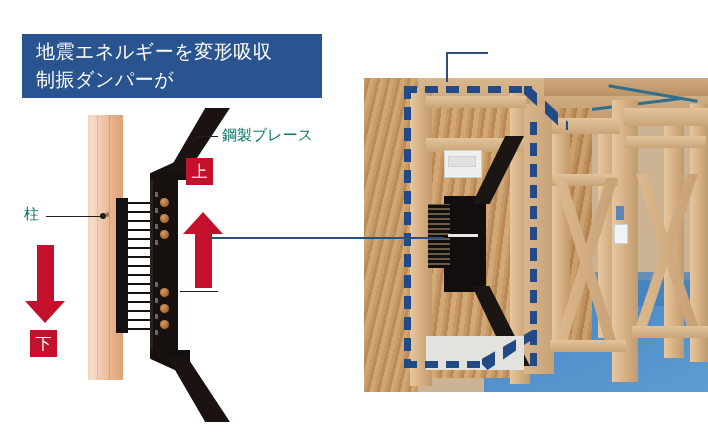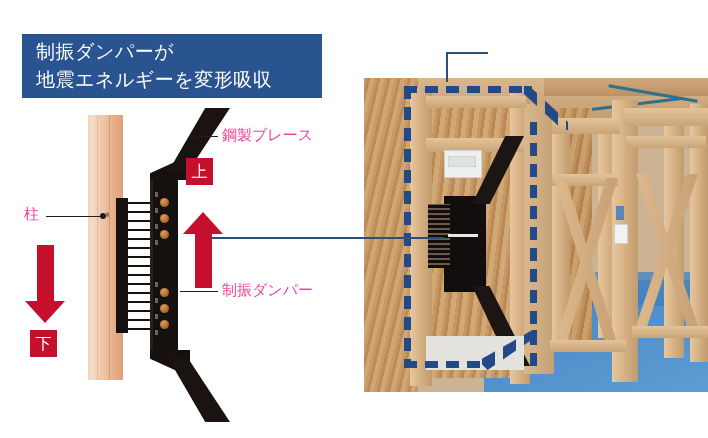--- a/index.html
+++ b/index.html
@@ -57,21 +57,21 @@
   .arrow-up{position:absolute;left:182px;top:90px;width:42px;height:98px;}
   .arrow-down{position:absolute;left:24px;top:145px;width:42px;height:100px;}
   .shaft{position:absolute;background:#c4102c;}
   .head{position:absolute;width:0;height:0;}
 
   .dirbox{position:absolute;width:27px;height:27px;background:#c4102c;
           display:flex;align-items:center;justify-content:center;}
   .dirbox span{color:#fff;font-size:16px;line-height:1;}
 
   
-  .lbl{position:absolute;color:#ec4899;font-size:15px;white-space:nowrap;}
+  .lbl{position:absolute;color:#0f766e;font-size:15px;white-space:nowrap;}
   .lead{position:absolute;background:#231f1e;height:1.4px;}
   .dot{position:absolute;width:6px;height:6px;border-radius:50%;background:#1d1a19;}
 
   
   .photo{position:absolute;left:364px;top:78px;width:344px;height:314px;
          overflow:hidden;background:#cbb394;}
   .ph-layer{position:absolute;inset:0;}
   
   .floor{position:absolute;left:120px;bottom:0;width:224px;height:112px;
      background:linear-gradient(160deg,#3f7fbe 0%,#4e8ec9 40%,#5f9bd3 100%);}
@@ -96,22 +96,22 @@
           font-size:20px;white-space:nowrap;letter-spacing:.5px;}
   .rline{position:absolute;background:#2d4f7c;}
   .linkline{position:absolute;background:#2d4f7c;height:2px;}
 </style>
 </head>
 <body>
 
 <div class="stage">
 
   <div class="banner">
+    <span>地震エネルギーを変形吸収</span>
     <span>制振ダンパーが</span>
-    <span>地震エネルギーを変形吸収</span>
   </div>
 
   <div class="illus">
 
     <div class="column"></div>
     <div class="knot"></div>
 
     <div class="comb"></div>
 
     <div class="springs">
@@ -183,21 +183,20 @@
   </div>
 
   <div class="lbl" style="left:24px;top:205px;">柱</div>
   <div class="lead" style="left:46px;top:216px;width:58px;"></div>
   <div class="dot" style="left:100px;top:213px;"></div>
 
   <div class="lead" style="left:196px;top:136px;width:22px;"></div>
   <div class="lbl" style="left:222px;top:126px;">鋼製ブレース</div>
 
   <div class="lead" style="left:180px;top:291px;width:38px;"></div>
-  <div class="lbl" style="left:222px;top:281px;">制振ダンパー</div>
 
   <div class="photo">
     <div class="ph-layer">
 
       <div class="osb" style="left:0;top:0;width:54px;height:314px;"></div>
 
       <div class="beam" style="left:54px;top:0;width:290px;height:42px;
            background:linear-gradient(180deg,#d9b78d,#c49d70);"></div>
       <div class="beam" style="left:180px;top:0;width:164px;height:18px;
            background:linear-gradient(180deg,#cfa97e,#bb9264);"></div>

